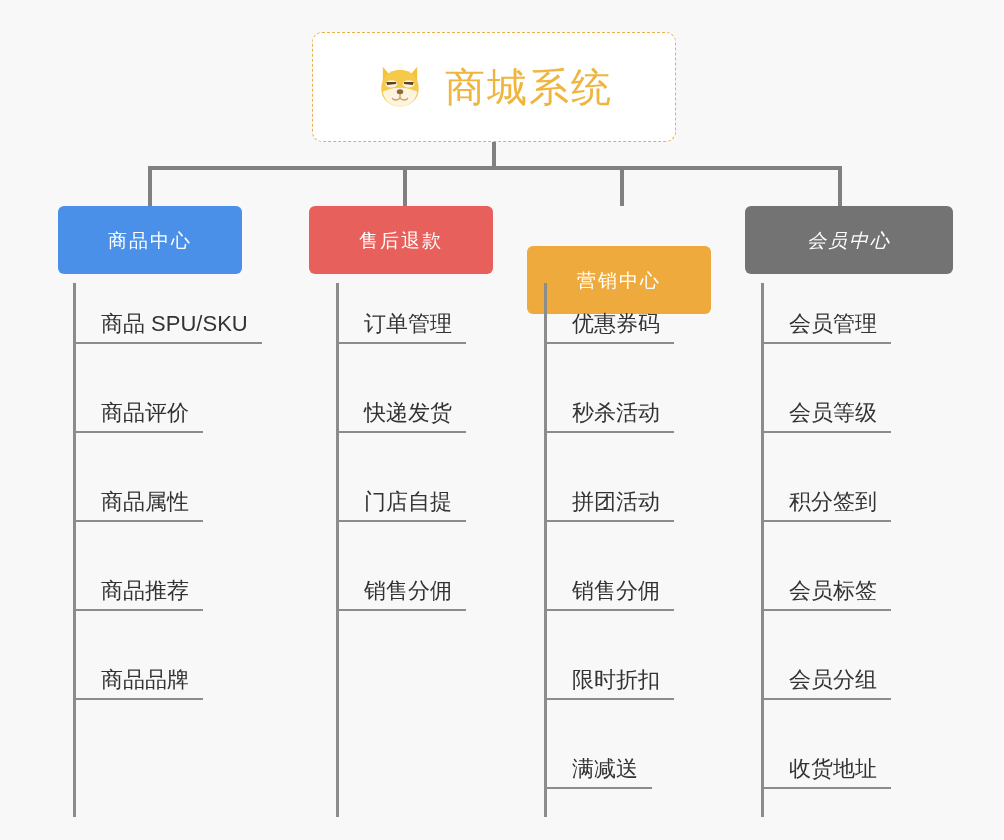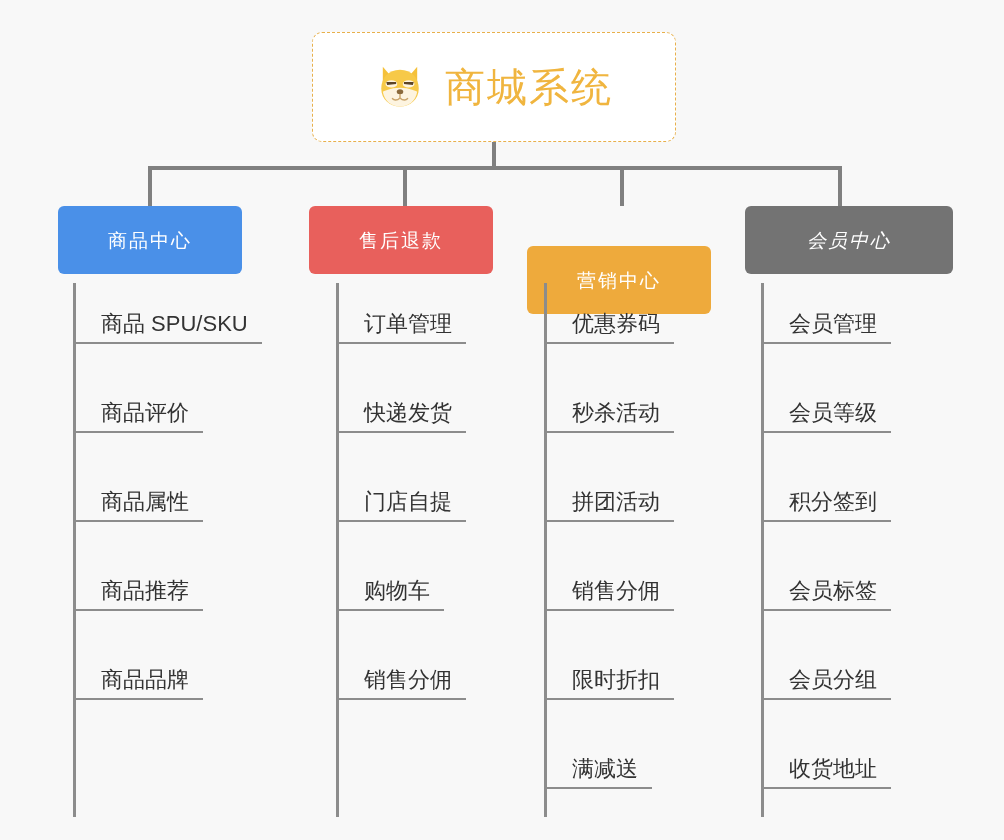--- a/index.html
+++ b/index.html
@@ -169,23 +169,20 @@
     <div class="item">
       <div class="item-inner"><span class="item-label">订单管理</span></div>
     </div>
     <div class="item">
       <div class="item-inner"><span class="item-label">快递发货</span></div>
     </div>
     <div class="item">
       <div class="item-inner"><span class="item-label">门店自提</span></div>
     </div>
     <div class="item">
-      <div class="item-inner"><span class="item-label">购物车</span></div>
-    </div>
-    <div class="item">
       <div class="item-inner"><span class="item-label">销售分佣</span></div>
     </div>
   </div>
 
   <div class="cat-box" style="left: 527px; top: 206px; width: 184px; background: rgb(238, 170, 60); margin-top: 40px;">
     <span class="cat-label">营销中心</span>
   </div>
   <div class="column" style="left:544px;">
     <div class="col-spine" style="height:534px;"></div>
     <div class="item">

